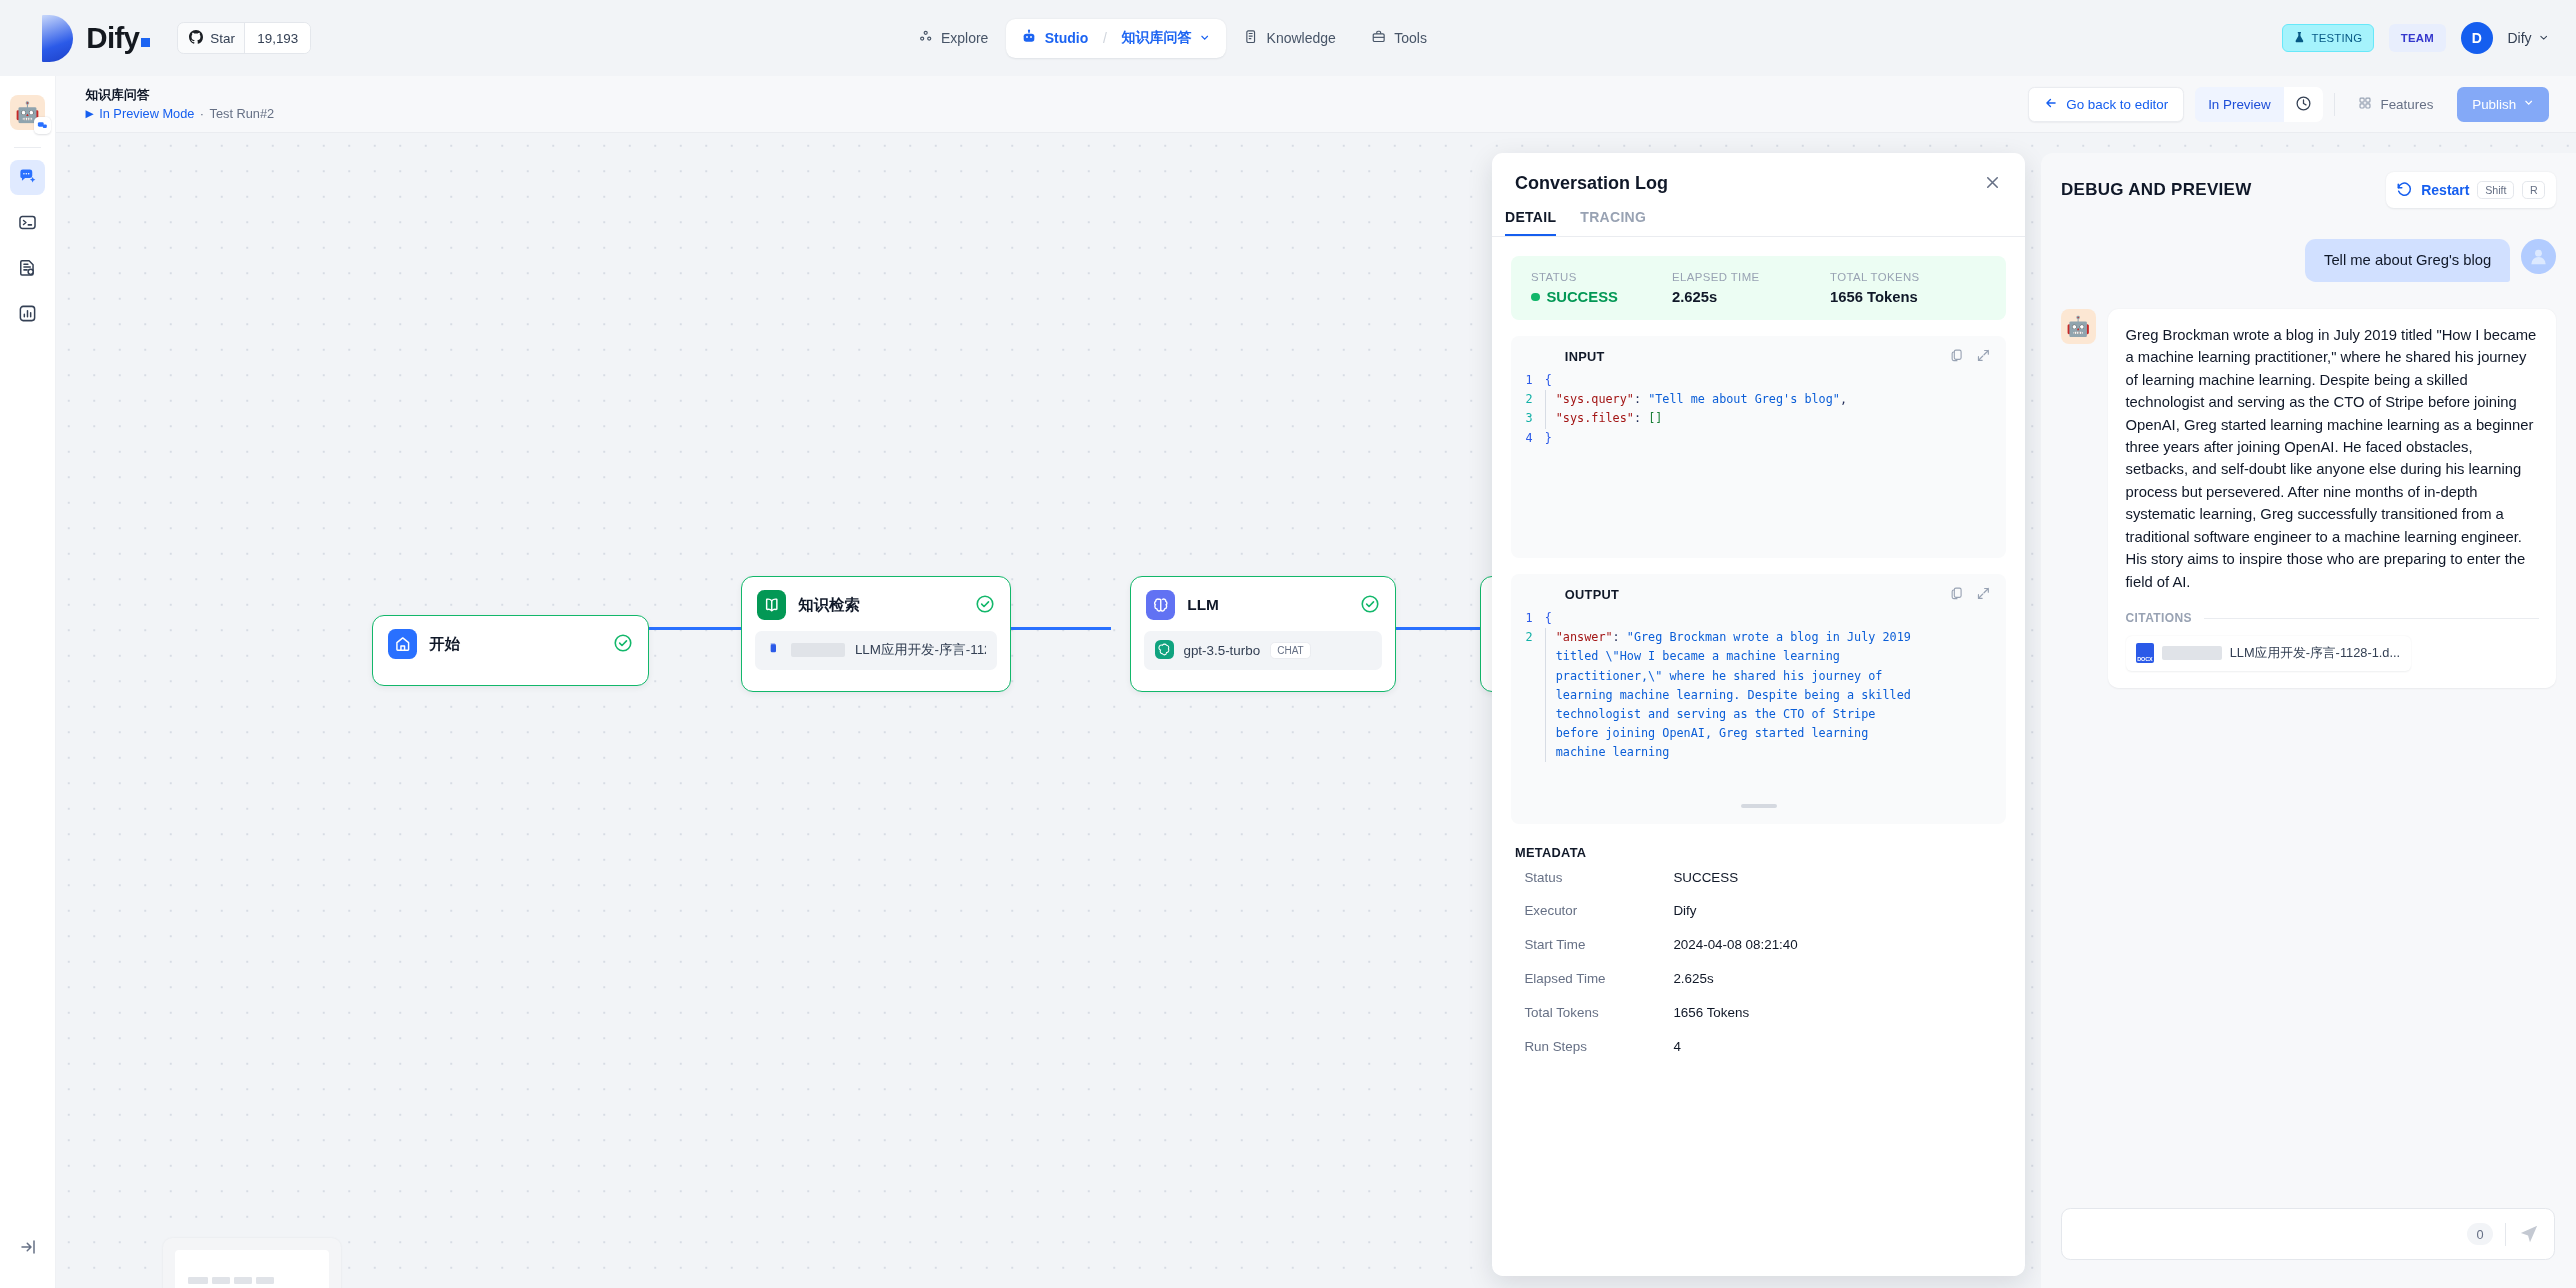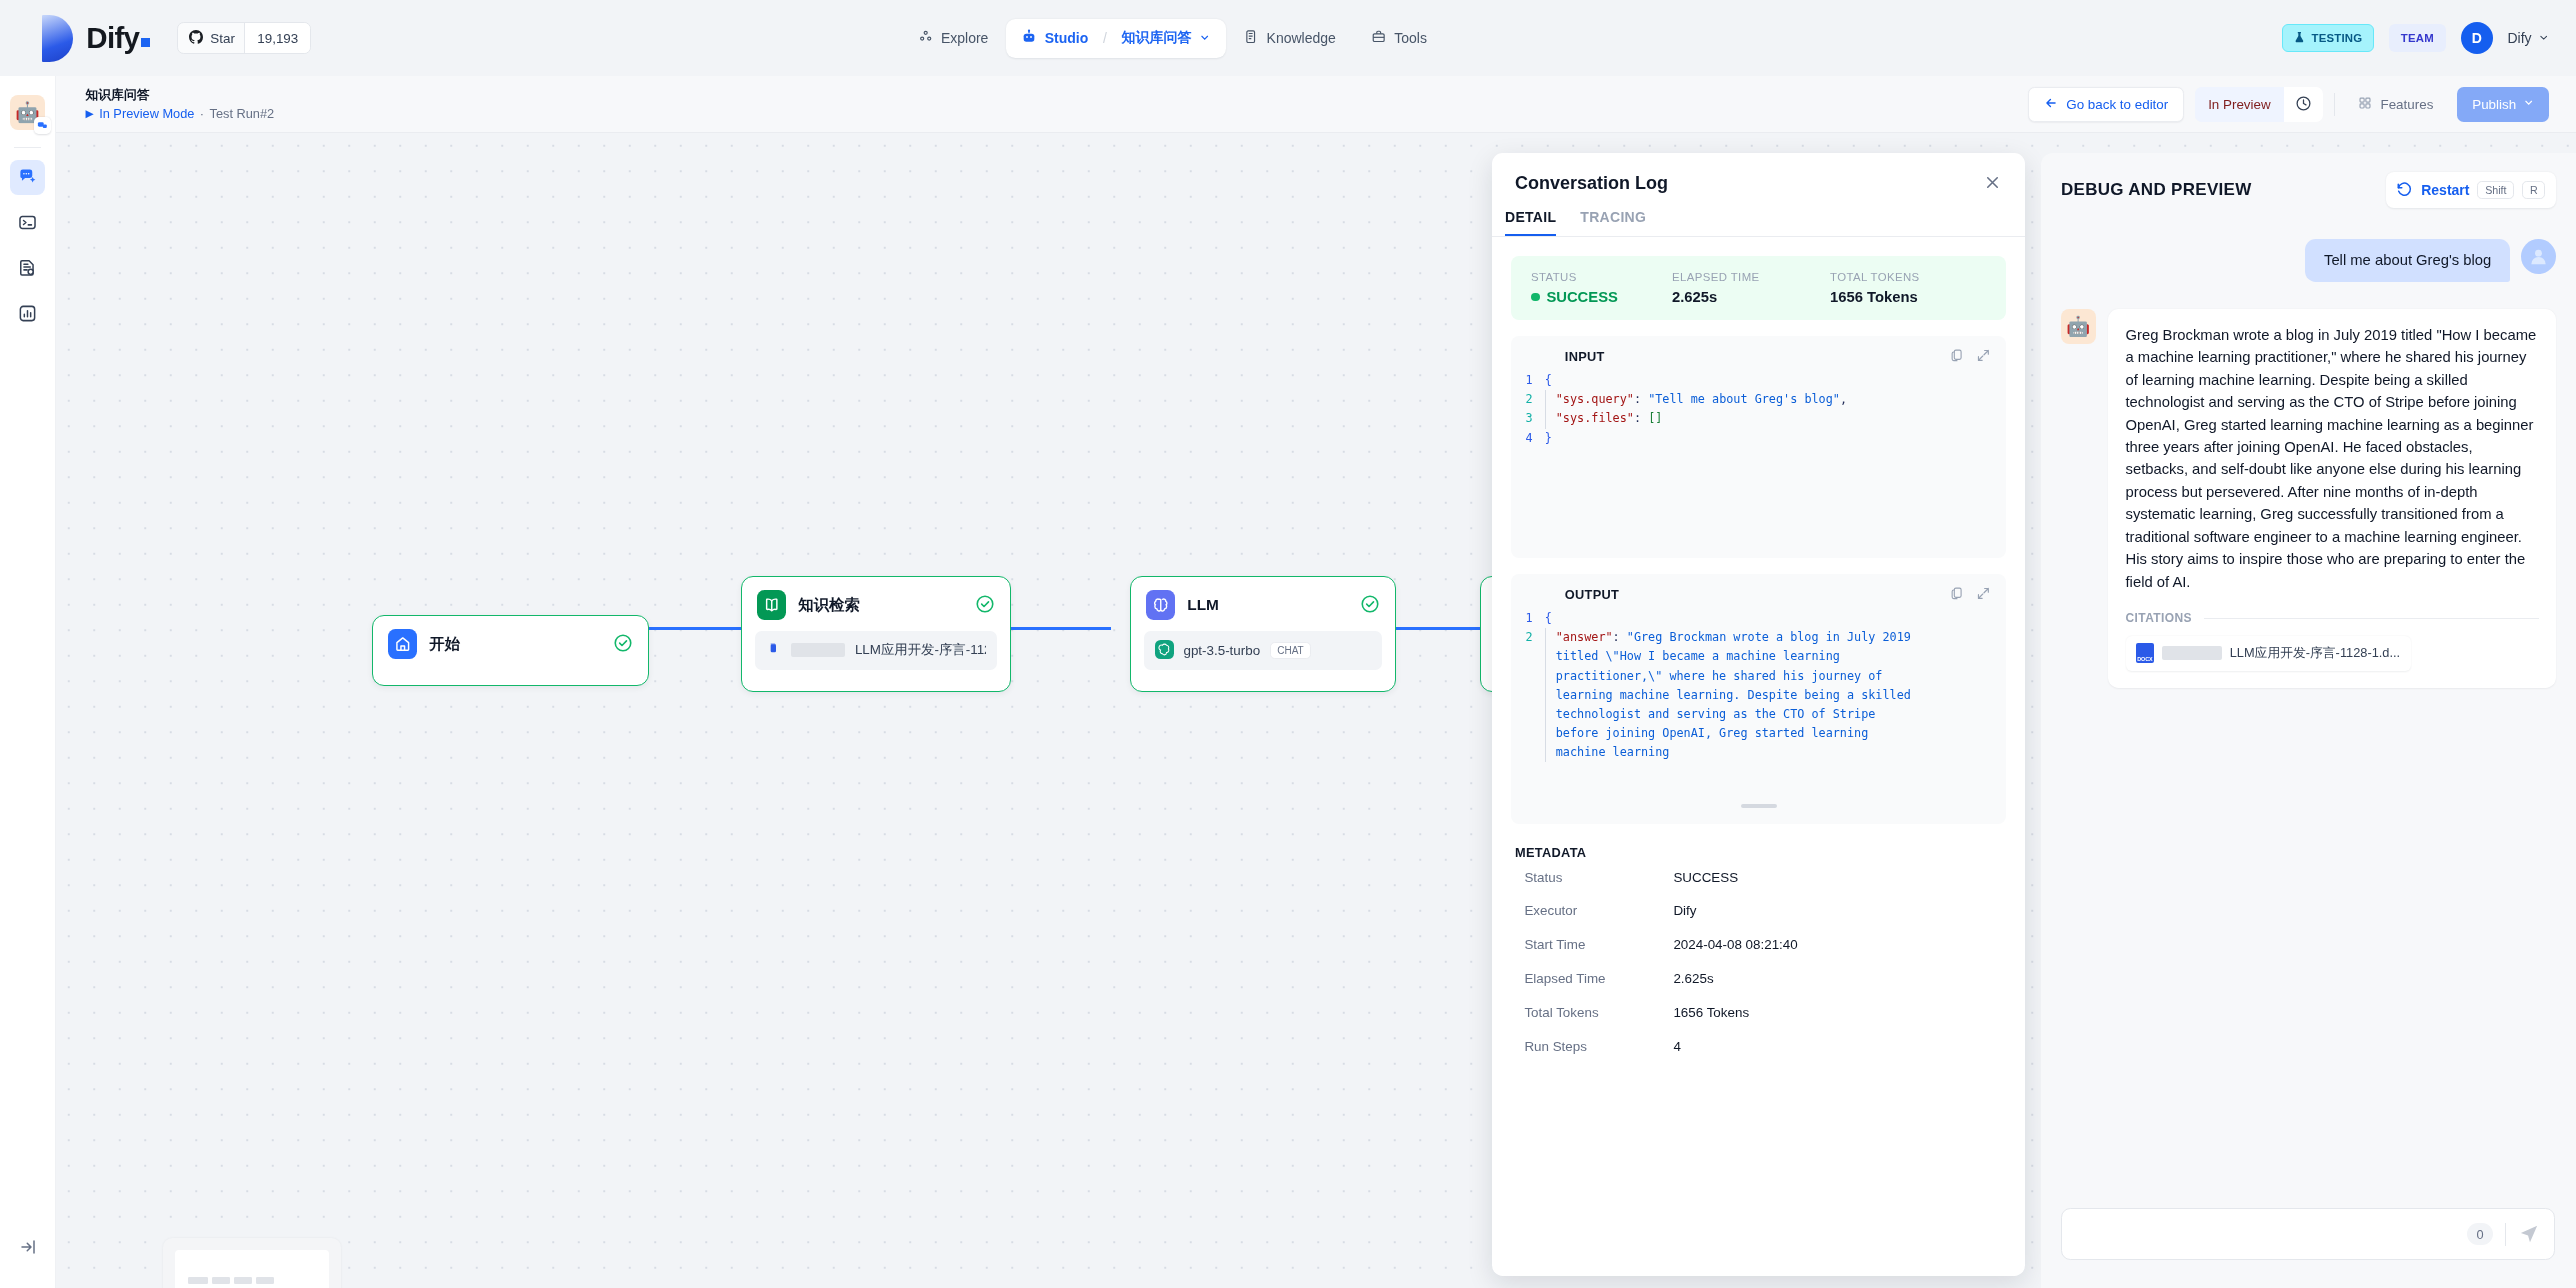--- a/index.html
+++ b/index.html
@@ -58,21 +58,21 @@
   .nav-sep { color: #D0D5DD; margin: 0 6.7px; font-weight: 400; }
 
   .header-right {
     position: absolute; right: 27px; top: 0; height: 76px;
     display: flex; align-items: center; gap: 14.8px;
   }
   .badge-testing {
     display: flex; align-items: center; gap: 5.4px;
     background: #A5F3FC; color: #075985; border: 0.7px solid #67E8F9;
     border-radius: 6px; height: 28px; padding: 0 10.7px;
-    font-size: 11.4px; font-weight: 700; letter-spacing: 0.2px;
+    font-size: 11.4px; font-weight: 400; letter-spacing: 0.2px;
   }
   .badge-team {
     background: #E8EEFD; color: #3538CD; border-radius: 6px;
     height: 28px; padding: 0 12px; display:flex; align-items:center;
     font-size: 11.4px; font-weight: 700; letter-spacing: 0.2px;
   }
   .avatar-circle {
     width: 32px; height: 32px; border-radius: 50%; background: #155EEF;
     color: #fff; display: flex; align-items: center; justify-content: center;
     font-size: 14px; font-weight: 600;
@@ -97,21 +97,21 @@
     background: #fff; border: 0.7px solid #EAECF0; border-radius: 6.7px;
     height: 35px; padding: 0 14.8px; display: flex; align-items: center; gap: 8px;
     font-size: 13.4px; color: #155EEF; font-weight: 500;
     box-shadow: 0 0.7px 1.3px rgba(16,24,40,.05);
   }
   .preview-group {
     display: flex; align-items: center; height: 35px;
     border-radius: 6.7px; overflow: hidden; background: #F2F4F7;
   }
   .preview-tab {
-    background: #EFF4FF; color: #7f1d1d; font-size: 13.4px; font-weight: 500;
+    background: #EFF4FF; color: #1d4ed8; font-size: 13.4px; font-weight: 500;
     padding: 0 13.4px; height: 35px; display: flex; align-items: center;
   }
   .preview-hist {
     background: #fff; height: 35px; width: 39px; display: flex;
     align-items: center; justify-content: center;
   }
   .vdiv { width: 0.7px; height: 23px; background: #E4E7EC; }
   .btn-feat {
     background: #F7F8FA; border-radius: 6.7px; height: 35px; padding: 0 13.4px;
     display: flex; align-items: center; gap: 8px; font-size: 13.4px; color: #667085;

